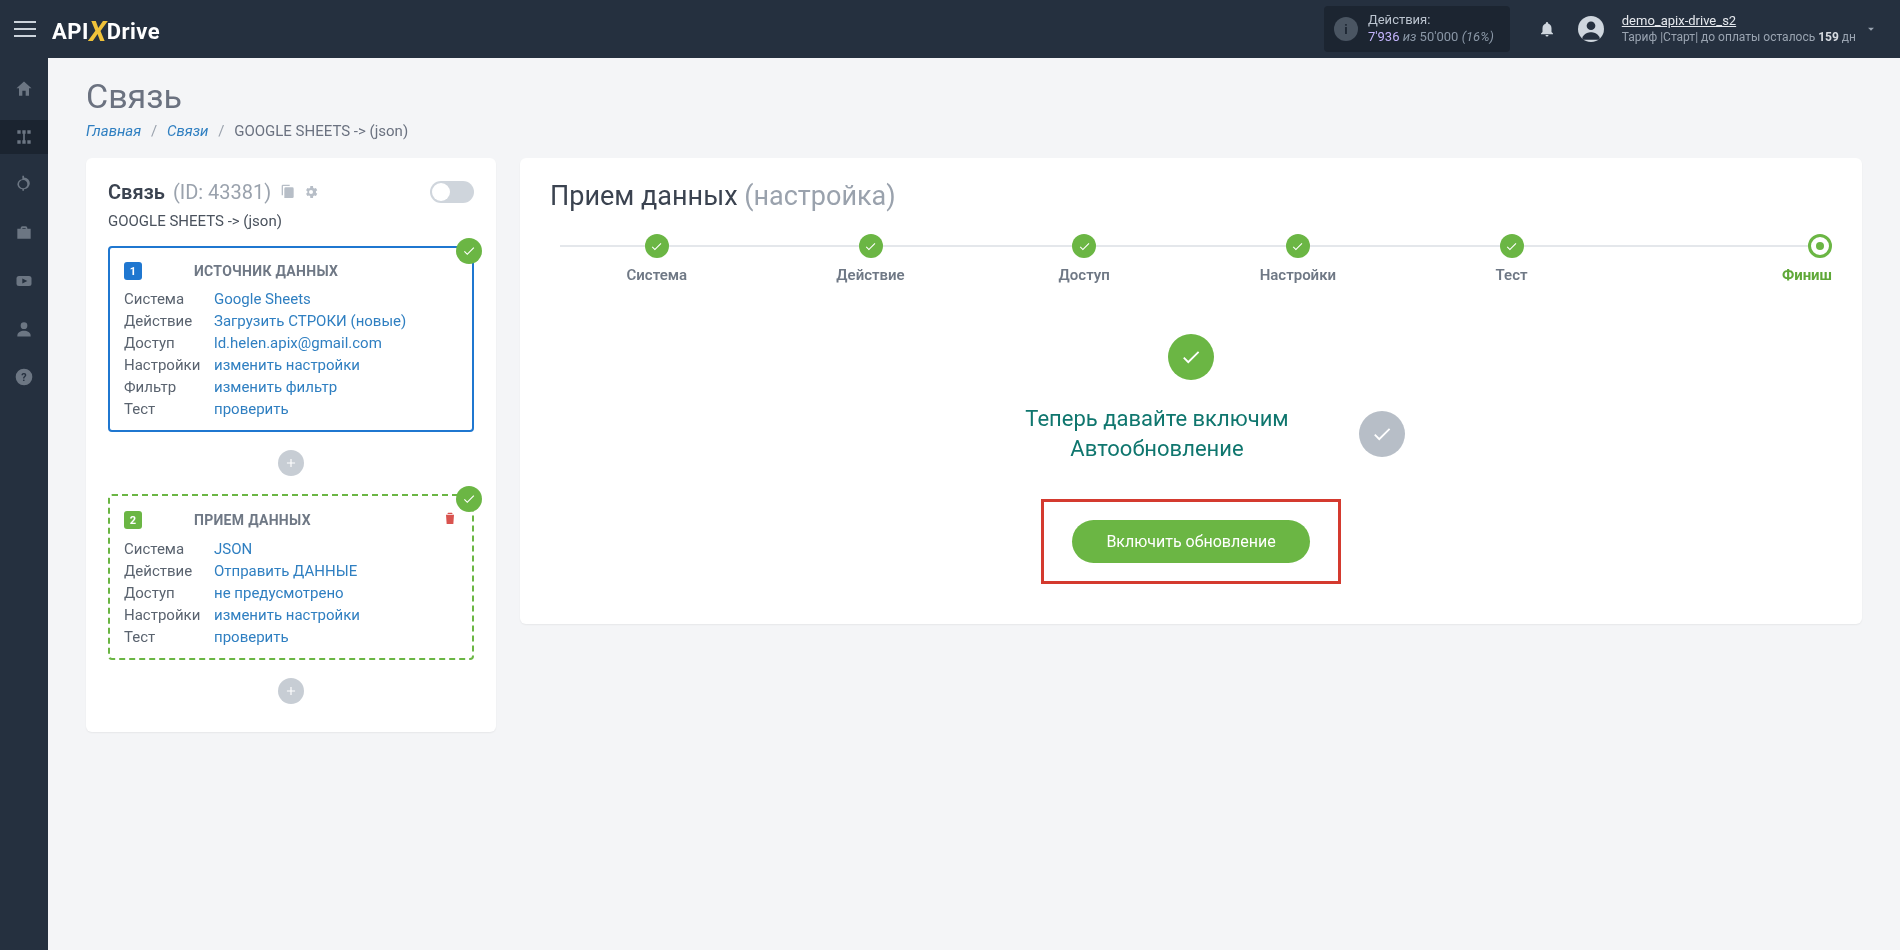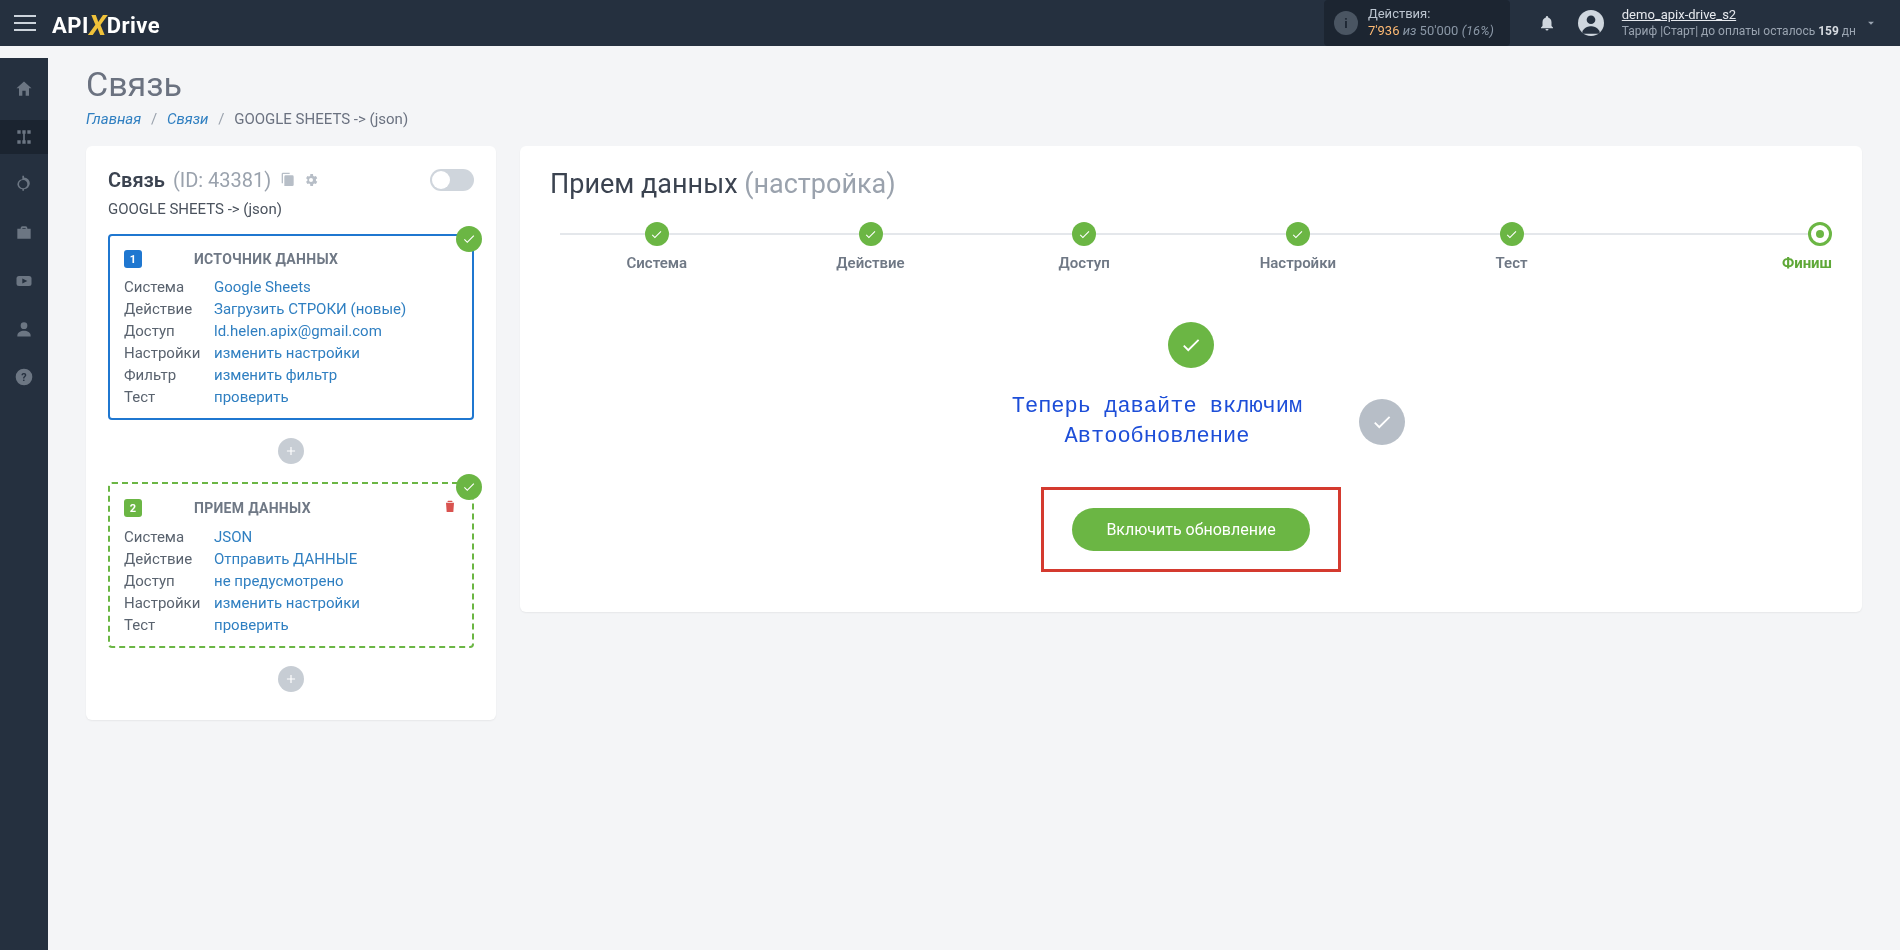--- a/index.html
+++ b/index.html
@@ -1,29 +1,29 @@
 <!DOCTYPE html>
 <html><head>
 <meta charset="utf-8">
 <style>
 * { margin:0; padding:0; box-sizing:border-box; font-family:-apple-system,BlinkMacSystemFont,"Segoe UI",Roboto,Arial,sans-serif; }
 body { background:#f4f5f7; color:#333; overflow-x:hidden; }
-.topbar { background:#25303f; height:46px; display:flex; align-items:center; padding:12px 14px; color:#fff; }
+.topbar { background:#25303f; height:58px; display:flex; align-items:center; padding:12px 14px; color:#fff; }
 .hamburger { width:22px; height:16px; display:flex; flex-direction:column; justify-content:space-between; cursor:pointer; margin-right:16px;}
 .hamburger span{height:2px;background:#ccd3db;}
 .logo { font-size:22px; font-weight:700; letter-spacing:.5px;}
 .logo .api{color:#fff;}
 .logo .x{color:#f0c23a;font-style:italic;font-size:28px;position:relative;top:2px;}
 .logo .drive{color:#fff;}
 .topbar-spacer{flex:1;}
 .actions-box{background:#1c2531;border-radius:4px;padding:6px 16px 6px 10px;display:flex;align-items:center;gap:10px;margin-right:20px;}
 .info-badge{width:24px;height:24px;border-radius:50%;background:#4a5562;color:#1c2531;display:flex;align-items:center;justify-content:center;font-weight:700;font-size:13px;}
 .actions-text{font-size:13px;line-height:1.3;}
 .actions-text .l1{color:#bbc4cf;}
-.actions-text .l2 .used{color:#fdba74;}
+.actions-text .l2 .used{color:#c4b5fd;}
 .actions-text .l2 .of{color:#8a97a6;font-style:italic;}
 .actions-text .l2 .total{color:#8a97a6;}
 .actions-text .l2 .pct{color:#8a97a6;font-style:italic;}
 .bell,.avatar,.caret{margin:0 8px;display:flex;align-items:center;}
 .user-block{display:flex;align-items:center;gap:10px;margin-left:6px;}
 .user-text{font-size:13px;line-height:1.3;}
 .user-text .u1{color:#e6e9ee;text-decoration:underline;}
 .user-text .u2{color:#9aa4b1;font-size:12px;}
 .user-text .u2 b{color:#d7dbe1;}
 .topbar svg{fill:#cfd6de;}
@@ -83,21 +83,21 @@
 .dot{width:24px;height:24px;border-radius:50%;display:flex;align-items:center;justify-content:center;background:#6bb644;}
 .dot svg{fill:#fff;width:13px;height:13px;}
 .dot.current{background:#fff;border:3px solid #6bb644;}
 .dot.current::after{content:"";width:8px;height:8px;border-radius:50%;background:#6bb644;}
 .step .lbl{font-size:15px;color:#6f7885;font-weight:600;}
 .step.finish .lbl{color:#5fa838;font-weight:700;}
 
 .finish-rows{display:flex;flex-direction:column;align-items:center;gap:24px;}
 .frow{display:flex;align-items:center;gap:22px;}
 .ftext{font-size:22px;color:#3b4350;text-align:center;line-height:1.35;max-width:360px;}
-.ftext.muted{color:#1d4ed8;font-family:Liberation Mono, monospace;}
+.ftext.muted{color:#0f766e;}
 .fcircle{width:46px;height:46px;border-radius:50%;display:flex;align-items:center;justify-content:center;}
 .fcircle.ok{background:#6bb644;}
 .fcircle.gray{background:#b7bec7;}
 .fcircle svg{fill:#fff;width:22px;height:22px;}
 
 .enable-wrap{border:3px solid #d43a2f;padding:18px 28px;margin-top:12px;}
 .enable-btn{background:#6bb644;color:#fff;font-size:16px;border:none;border-radius:22px;padding:12px 34px;cursor:pointer;}
 </style>
 </head>
 <body>

